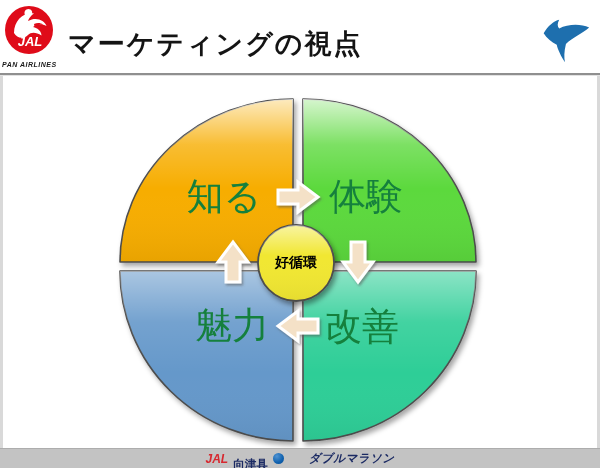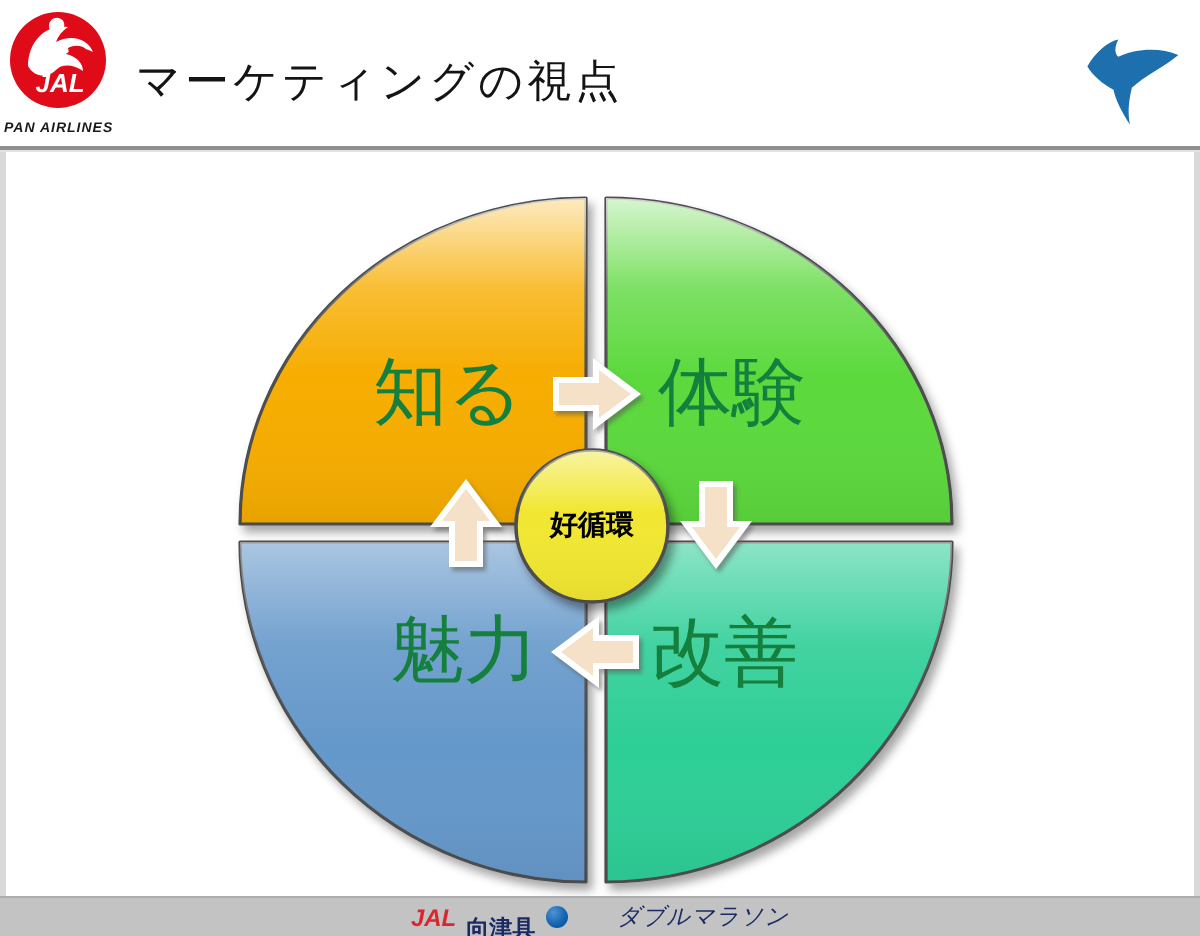--- a/index.html
+++ b/index.html
@@ -14,22 +14,22 @@
   .edge.right{right:0;}
 
   
   .header{position:absolute;left:0;top:0;width:600px;height:73px;background:#fff;}
   .jal-logo{position:absolute;left:4px;top:4px;width:52px;height:54px;}
   .jal-sub{
     position:absolute;left:2px;top:61px;font-size:7px;font-weight:bold;font-style:italic;
     letter-spacing:.5px;color:#1a1a1a;white-space:nowrap;
   }
   .slide-title{
-    position:absolute;left:68px;top:26px;font-size:22px;letter-spacing:2px;
-    color:#141414;font-weight:400;white-space:nowrap;
+    position:absolute;left:68px;top:26px;font-size:27px;letter-spacing:2px;
+    color:#141414;font-weight:700;white-space:nowrap;
   }
   .bird-logo{position:absolute;right:6px;top:12px;width:60px;height:58px;}
   .divider{position:absolute;left:0;top:73px;width:600px;height:2px;background:#8f8f8f;}
   .divider-lt{position:absolute;left:0;top:75px;width:600px;height:1px;background:#e2e2e2;}
 
   
   .diagram-svg{position:absolute;left:0;top:0;width:600px;height:468px;}
   .quad-label{
     position:absolute;transform:translate(-50%,-50%);
     font-family:"DejaVu Serif","Liberation Serif",serif;
@@ -46,21 +46,21 @@
     position:absolute;left:0;top:448px;width:600px;height:20px;background:#c3c3c3;
     border-top:1px solid #adadad;box-sizing:border-box;
     display:flex;align-items:center;justify-content:center;gap:5px;
   }
   .footer .f-jal{color:#d7282f;font-weight:bold;font-style:italic;font-size:12px;}
   .footer .f-region{color:#1b2a63;font-weight:bold;font-size:11.5px;margin-top:12px;}
   .footer .f-dot{
     width:11px;height:11px;border-radius:50%;
     background:radial-gradient(circle at 35% 30%,#4f93d2 0%,#1061ae 60%,#0b4f92 100%);
   }
-  .footer .f-event{color:#1b2a63;font-weight:normal;font-style:italic;font-size:11.5px;letter-spacing:.5px;margin-left:20px;}
+  .footer .f-event{color:#1b2a63;font-weight:bold;font-style:italic;font-size:11.5px;letter-spacing:.5px;margin-left:20px;}
 </style>
 </head>
 <body>
 
 <div class="edge left"></div>
 <div class="edge right"></div>
 
 <div class="header">
 
   <svg class="jal-logo" viewBox="0 0 52 54">

